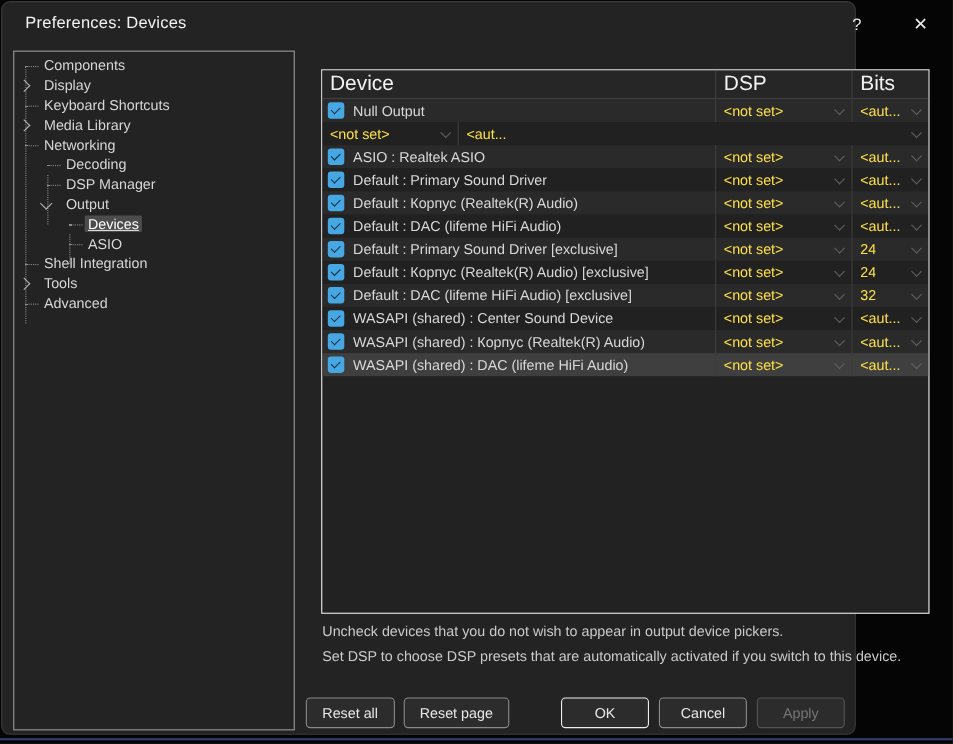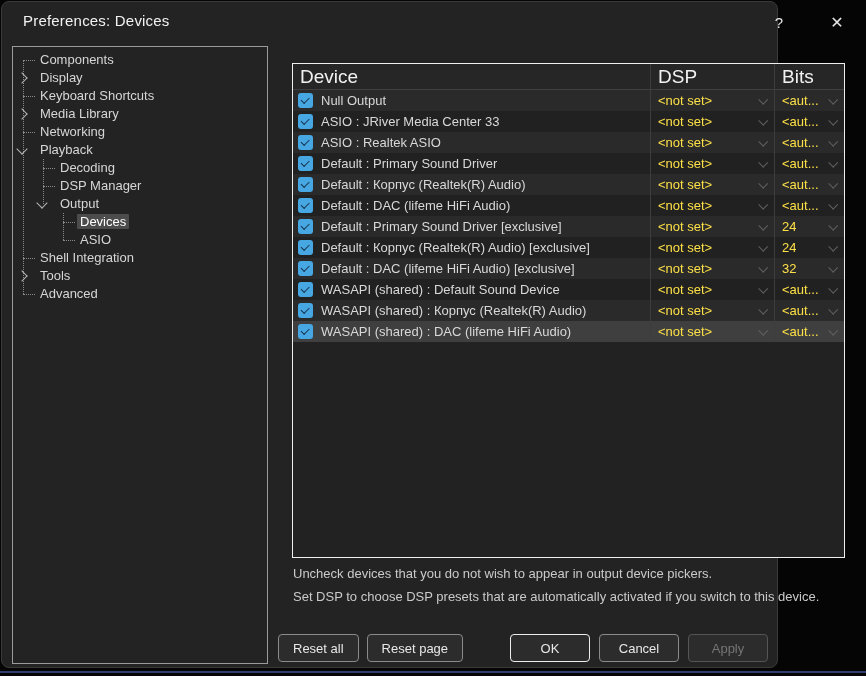--- a/index.html
+++ b/index.html
@@ -130,41 +130,36 @@
         <div class="tree-row" style="padding-left: 24px;">
     
     <span class="tree-chevron collapsed" style="display: block; left: 5px;"></span>
     <span class="tree-label">Media Library</span>
   </div>
         <div class="tree-row" style="padding-left: 24px;">
     <span class="tree-stub" style="display: block; left: 10px;"></span>
     
     <span class="tree-label">Networking</span>
   </div>
-        <div class="tree-row" style="padding-left: 24px;">
-    
-    <span class="tree-chevron expanded" style="display: block; left: 5px;"></span>
-    <span class="tree-label">Playback</span>
-  </div>
         <div class="tree-row" style="padding-left: 44px;">
     <span class="tree-stub" style="display: block; left: 30px;"></span>
     
     <span class="tree-label">Decoding</span>
   </div>
         <div class="tree-row" style="padding-left: 44px;">
     <span class="tree-stub" style="display: block; left: 30px;"></span>
     
     <span class="tree-label">DSP Manager</span>
   </div>
         <div class="tree-row" style="padding-left: 44px;">
     
     <span class="tree-chevron expanded" style="display: block; left: 25px;"></span>
     <span class="tree-label">Output</span>
   </div>
-        <div class="tree-row" style="padding-left: 64px;">
+        <div class="tree-row" style="padding-left: 64px; text-decoration: underline;">
     <span class="tree-stub" style="display: block; left: 50px;"></span>
     
     <span class="tree-label selected">Devices</span>
   </div>
         <div class="tree-row" style="padding-left: 64px;">
     <span class="tree-stub" style="display: block; left: 50px;"></span>
     
     <span class="tree-label">ASIO</span>
   </div>
         <div class="tree-row" style="padding-left: 24px;">
@@ -200,24 +195,20 @@
     <div class="td col-dsp">
       <span class="cell-text">&lt;not set&gt;</span>
       <span class="dd-chevron"></span>
     </div>
     <div class="td col-bits">
       <span class="cell-text">&lt;aut...</span>
       <span class="dd-chevron"></span>
     </div>
   </div>
         <div class="trow">
-    <div class="td col-device">
-      <span class="checkbox"></span>
-      <span class="dev-label">ASIO : JRiver Media Center 33</span>
-    </div>
     <div class="td col-dsp">
       <span class="cell-text">&lt;not set&gt;</span>
       <span class="dd-chevron"></span>
     </div>
     <div class="td col-bits">
       <span class="cell-text">&lt;aut...</span>
       <span class="dd-chevron"></span>
     </div>
   </div>
         <div class="trow">
@@ -314,21 +305,21 @@
       <span class="dd-chevron"></span>
     </div>
     <div class="td col-bits">
       <span class="cell-text">32</span>
       <span class="dd-chevron"></span>
     </div>
   </div>
         <div class="trow">
     <div class="td col-device">
       <span class="checkbox"></span>
-      <span class="dev-label">WASAPI (shared) : Default Sound Device</span>
+      <span class="dev-label">WASAPI (shared) : Center Sound Device</span>
     </div>
     <div class="td col-dsp">
       <span class="cell-text">&lt;not set&gt;</span>
       <span class="dd-chevron"></span>
     </div>
     <div class="td col-bits">
       <span class="cell-text">&lt;aut...</span>
       <span class="dd-chevron"></span>
     </div>
   </div>

